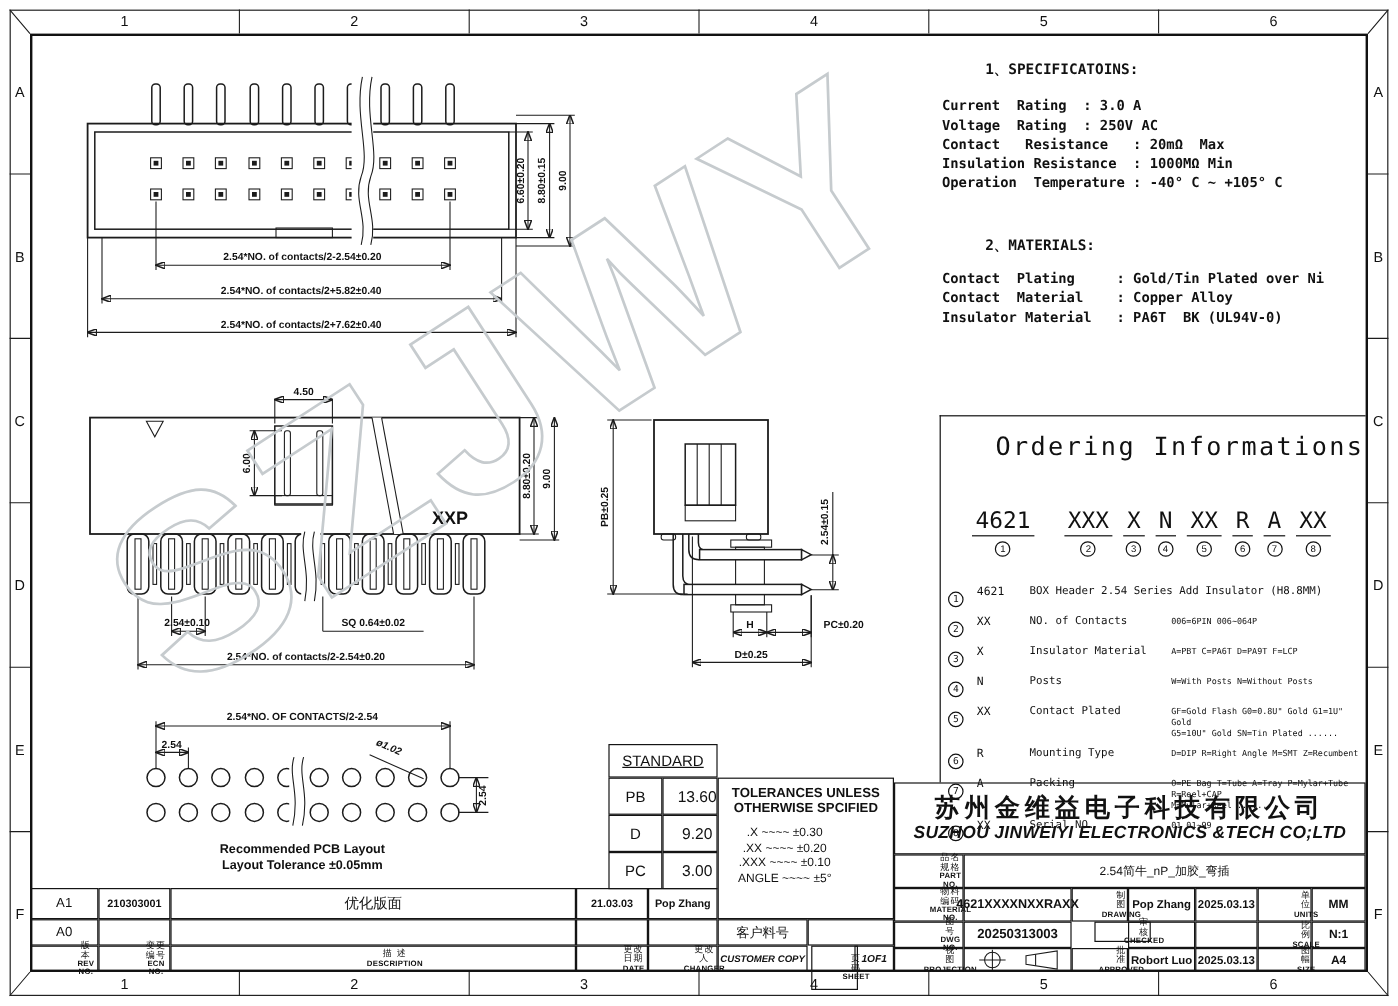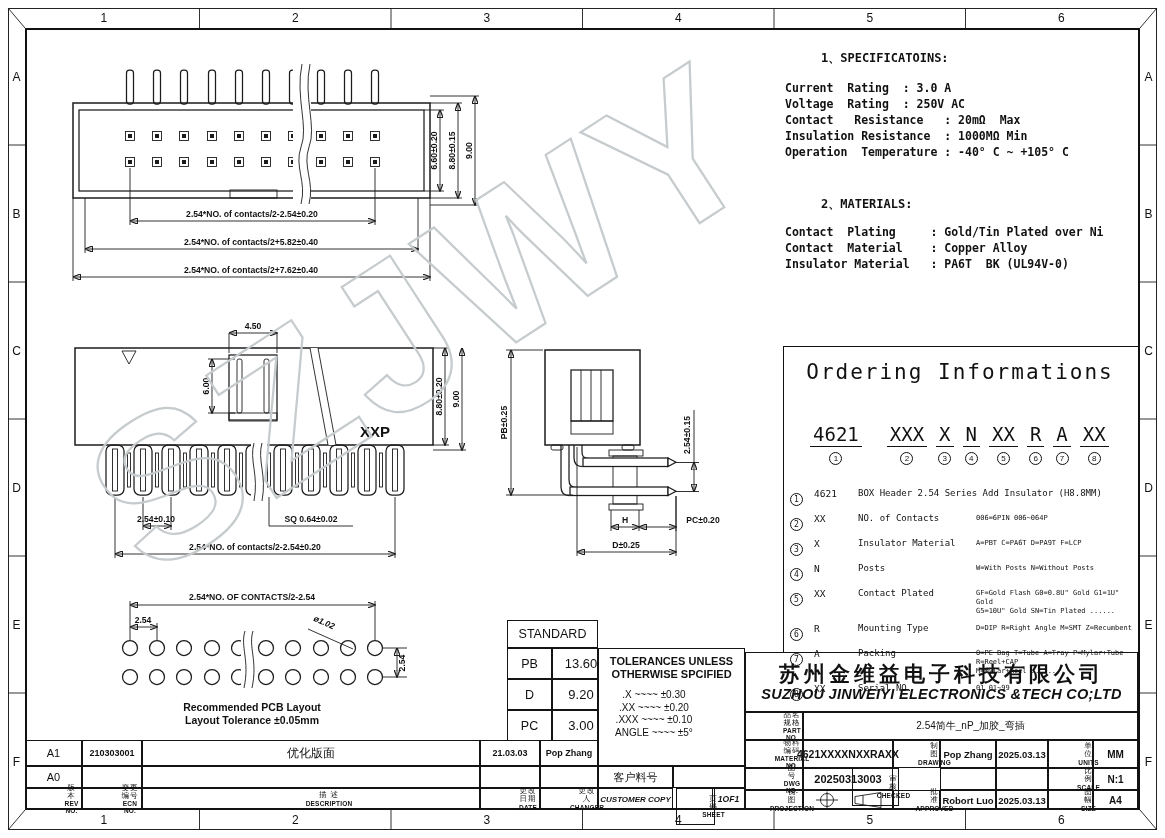--- a/index.html
+++ b/index.html
@@ -18,21 +18,21 @@
   svg.d path,svg.d rect,svg.d line,svg.d circle,svg.d ellipse,svg.d polygon{stroke:#1c1c1c;fill:none;stroke-width:1.25;}
   svg.d .thin,svg.d .thin *{stroke-width:0.9;}
   svg.d .fillb{fill:#1c1c1c;stroke:none;}
   svg.d .fw{fill:#fff;}
   svg.d .wh{fill:#fff;stroke:none;}
   svg.d text{font-family:"Liberation Sans",sans-serif;font-size:8.6px;font-weight:bold;fill:#111;stroke:none;text-anchor:middle;}
   
   .spec-title{font-family:"DejaVu Sans Mono",monospace;font-size:12px;font-weight:bold;white-space:pre;margin-left:36px;}
   .spec-lines div{font-family:"DejaVu Sans Mono",monospace;font-size:11.5px;line-height:16px;white-space:pre;font-weight:bold;}
   .ord-box{left:783px;top:346px;width:355px;height:306px;border-left:1.5px solid #111;border-top:1.5px solid #111;box-sizing:border-box;}
-  .ord-title{left:783px;top:360px;width:354px;text-align:center;font-family:"DejaVu Sans Mono",monospace;font-size:21px;letter-spacing:2px;}
+  .ord-title{left:783px;top:360px;width:354px;text-align:right;font-family:"DejaVu Sans Mono",monospace;font-size:21px;letter-spacing:2px;}
   .ord-groups{left:810px;top:423px;display:flex;column-gap:9px;align-items:flex-end;}
   .ogrp{text-align:center;}
   .ogrp:first-child{margin-right:16px;}
   .ogrp .gcode{display:block;font-family:"DejaVu Sans Mono",monospace;font-size:19px;line-height:22px;border-bottom:1.6px solid #111;padding:0 3px 1px;}
   .cnum{width:13px;height:13px;border:1px solid #111;border-radius:50%;display:inline-flex;align-items:center;justify-content:center;font-size:8px;flex:none;box-sizing:border-box;background:#fff;}
   .ogrp .cnum{margin-top:3px;}
   .ord-items{left:790px;top:487px;width:347px;}
   .oitem{display:flex;margin-bottom:6px;align-items:flex-start;font-family:"DejaVu Sans Mono",monospace;}
   .oitem .ncol{width:24px;}
   .oitem .ocode{width:44px;font-size:9.5px;line-height:13px;}
@@ -41,21 +41,21 @@
   
   .tb{position:absolute;border:1px solid #141414;box-sizing:border-box;display:flex;align-items:center;justify-content:center;text-align:center;}
   .lab2{flex-direction:column;line-height:1.1;padding-left:36px;}
   .lab2 .cn{font-size:7.5px;letter-spacing:1px;}
   .lab2 .en{font-size:6.5px;font-weight:bold;letter-spacing:0.2px;}
   .val{font-weight:bold;font-size:10px;}
   .company-cn{font-size:21px;font-weight:bold;letter-spacing:4px;line-height:1.1;}
   .company-en{font-size:14.5px;font-weight:bold;font-style:italic;letter-spacing:0.3px;}
   .tol-head{font-size:11px;font-weight:bold;line-height:13px;}
   .tol-items div{font-size:10px;line-height:12.5px;white-space:pre;}
-  .std-title{font-size:12.5px;}
+  .std-title{font-size:12.5px;text-decoration:underline;}
   .std-k{font-size:12.5px;}
   .std-v{font-size:13px;padding-left:12px;}
   .wmk{pointer-events:none;}
 </style>
 </head>
 <body>
 
 <div id="sheet">
 
   <svg class="d" width="0" height="0" style="left:0;top:0">
@@ -475,21 +475,21 @@
     <span class="cn">单 位</span>
     <span class="en">UNITS</span>
   </div>
   <div class="tb val" style="left:1093px;top:740px;width:45px;height:28px">MM</div>
 
   <div class="tb lab2" style="left:745px;top:768px;width:58px;height:22px">
     <span class="cn">图 号</span>
     <span class="en">DWG NO.</span>
   </div>
   <div class="tb val" style="left:803px;top:768px;width:90px;height:22px;font-size:11px">20250313003</div>
-  <div class="tb lab2" style="left:852px;top:768px;width:47px;height:38px">
+  <div class="tb lab2" style="left:912px;top:768px;width:47px;height:17px">
     <span class="cn">审 核</span>
     <span class="en">CHECKED</span>
   </div>
   <div class="tb val" style="left:940px;top:768px;width:56px;height:22px"></div>
   <div class="tb val" style="left:996px;top:768px;width:52px;height:22px"></div>
   <div class="tb lab2" style="left:1048px;top:768px;width:45px;height:22px">
     <span class="cn">比 例</span>
     <span class="en">SCALE</span>
   </div>
   <div class="tb val" style="left:1093px;top:768px;width:45px;height:22px">N:1</div>

